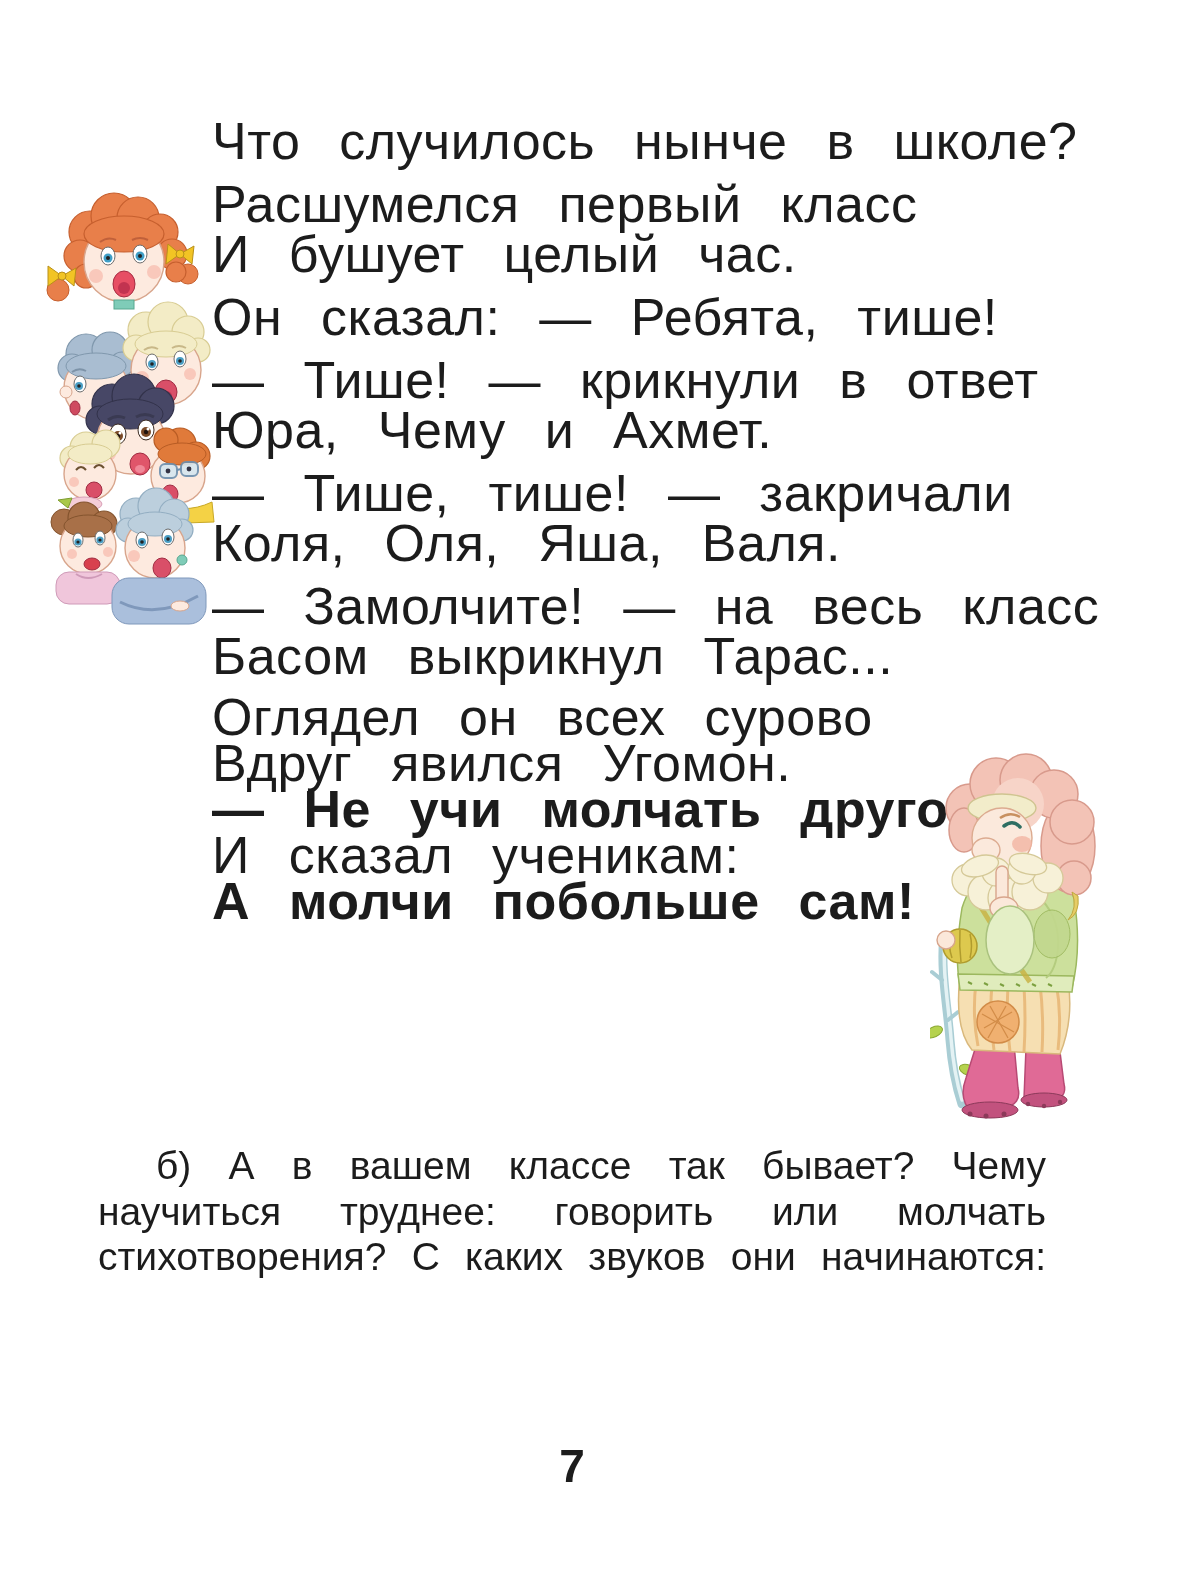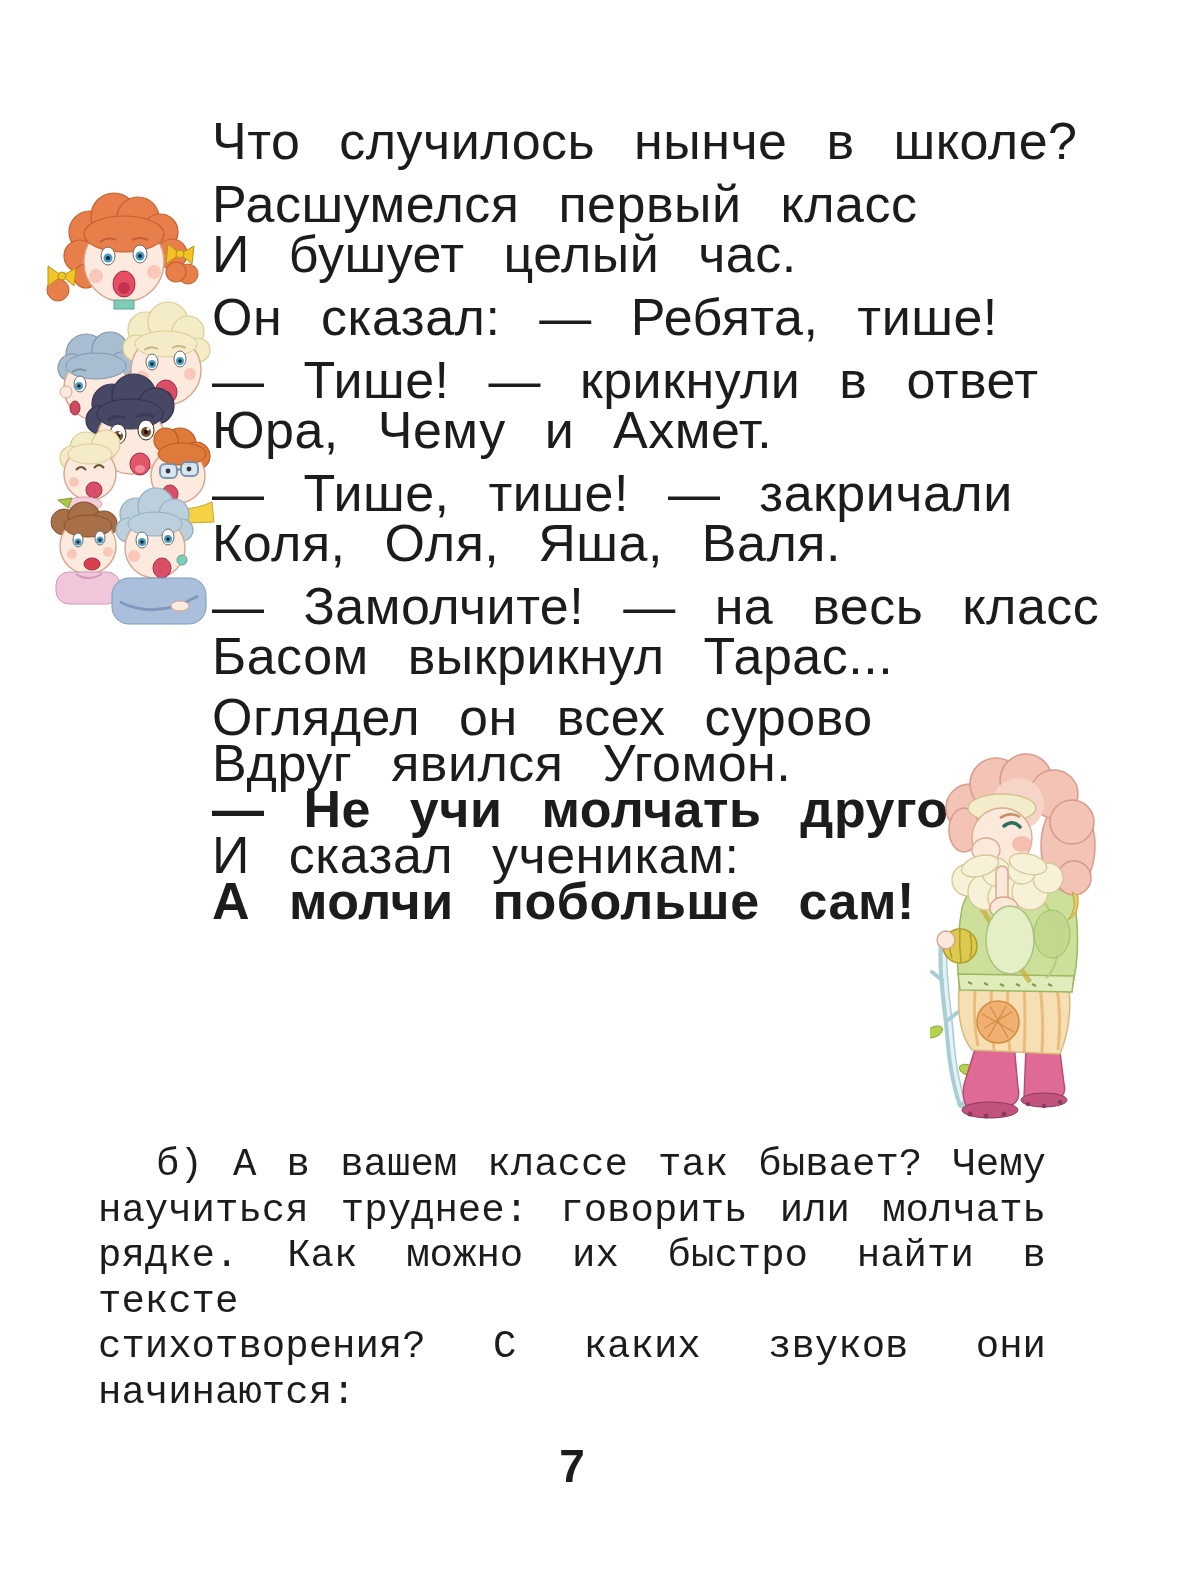--- a/index.html
+++ b/index.html
@@ -31,21 +31,20 @@
 
   .tasks{
     position:absolute;left:98px;top:1143px;width:948px;
     font-size:39px;
   }
   .tasks .tline{
     line-height:45.5px;
     text-align:justify;
     text-align-last:justify;
     word-spacing:4px;
-    font-family:Liberation Mono, monospace;
   }
   .tasks .tline.indent{text-indent:58px;}
   .tasks .tline.left-last{text-align-last:left;word-spacing:18px;}
   .b{font-weight:bold;}
 
   .page-number{
     position:absolute;left:98px;top:1440px;width:948px;
     text-align:center;
     font-size:46px;font-weight:bold;
     line-height:52px;
@@ -381,18 +380,17 @@
 
   <ellipse cx="80" cy="190" rx="24" ry="34" fill="#e4efc6" stroke="#aac27e" stroke-width="1.5"></ellipse>
 </svg>
 
 <div class="tasks">
   <div>
     <div class="tline indent">б) А в вашем классе так бывает? Чему</div>
     <div class="tline">научиться труднее: говорить или молчать</div>
   </div>
   <div>
-    <div class="tline">рядке. Как можно их быстро найти в тексте</div>
     <div class="tline">стихотворения? С каких звуков они начинаются:</div>
   </div>
 </div>
 
 <div class="page-number">7</div>
 
 </body></html>

